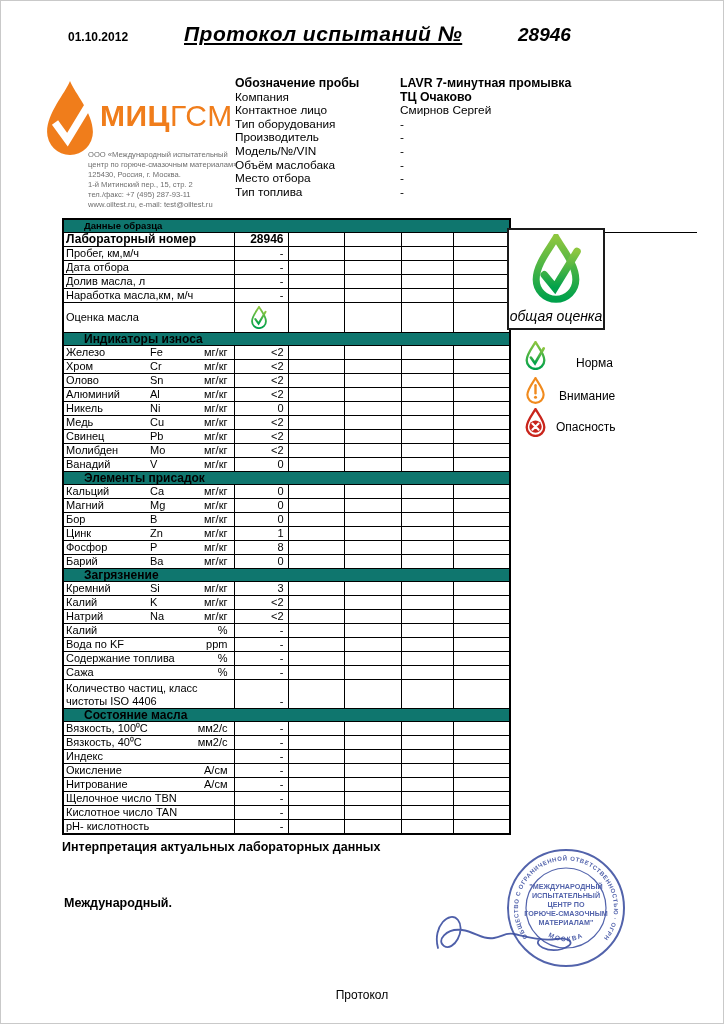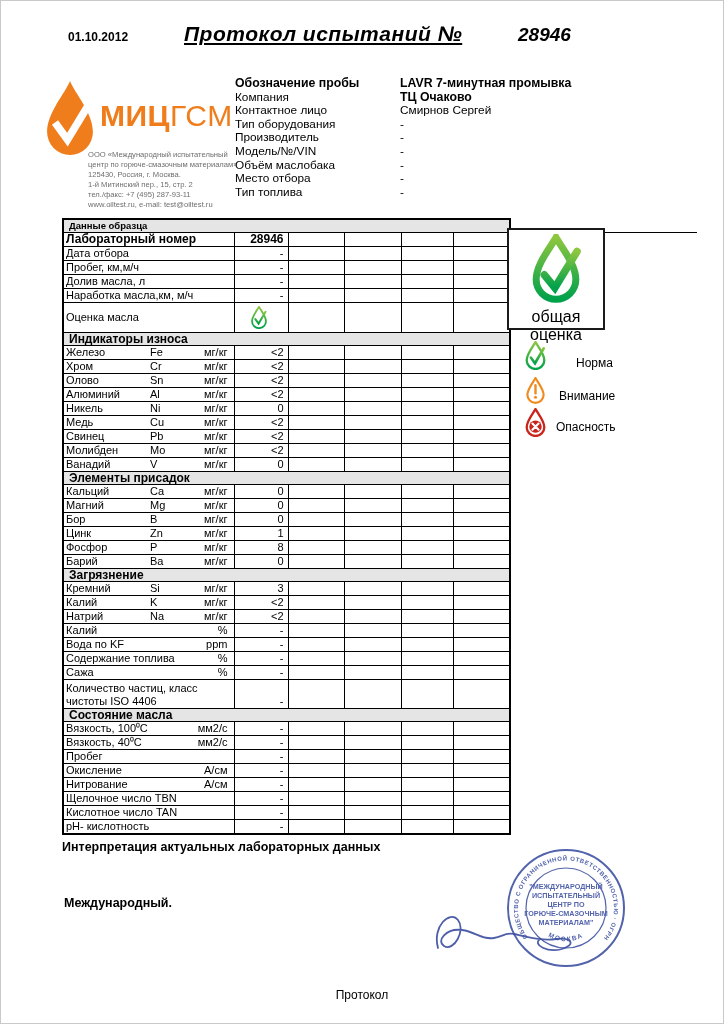--- a/index.html
+++ b/index.html
@@ -27,39 +27,39 @@
   .info-row{display:flex;height:13.6px;line-height:13.6px;font-size:11.8px;}
   .info-label{width:165px;flex:none;}
   .info-value{flex:1;}
   .b{font-weight:bold;}
   .info-label.b{font-size:12.3px;}
   .info-value.b{font-size:12.3px;}
 
   
   .results-table{left:62px;top:218px;border-collapse:collapse;table-layout:fixed;width:447px;border:2px solid #000;}
   .results-table td{border:1px solid #000;padding:0;height:13px;line-height:13px;font-size:11px;vertical-align:middle;overflow:hidden;}
-  td.section-bar{background:#e5e5e5;font-weight:bold;font-size:12px;padding-left:5px;height:12px;line-height:12px;}
+  td.section-bar{background:#0f766e;font-weight:bold;font-size:12px;padding-left:20px;height:12px;line-height:12px;}
   td.section-bar.small{font-size:9.5px;}
   td.lbl{position:relative;padding-left:2px;white-space:nowrap;overflow:visible;}
   td.lbl .sym{position:absolute;left:86px;top:0;}
   td.lbl .unit{position:absolute;right:6px;top:0;}
   td.val{text-align:right;padding-right:4px;}
   tr.bold td{font-weight:bold;font-size:12px;}
   tr.tall td{height:29px;}
   tr.tall2 td{height:28px;vertical-align:bottom;}
   tr.tall2 td.lbl span{display:block;line-height:13px;}
   td.icon-cell{text-align:center;vertical-align:middle;}
   .line-right{left:509px;top:232px;width:188px;height:1px;background:#000;}
 
   .interpretation{left:62px;top:840px;font-size:12.5px;font-weight:bold;}
 
   
   .overall-box{left:507px;top:228px;width:98px;height:102px;border:2px solid #1a1a1a;box-sizing:border-box;text-align:center;background:#fff;}
   .overall-box svg{margin-top:4px;}
-  .overall-caption{font-size:16px;margin-top:0px;}
+  .overall-caption{font-size:14px;margin-top:0px;font-style:italic;}
   .legend-label{font-size:12px;}
   .li1-icon{left:524px;top:341px;}  .li1-label{left:576px;top:356px;}
   .li2-icon{left:525px;top:377px;}  .li2-label{left:559px;top:389px;}
   .li3-icon{left:523px;top:408px;}  .li3-label{left:556px;top:420px;}
 
   
   .recommendation{left:64px;top:896px;font-size:12.5px;font-weight:bold;}
   .stamp{left:478px;top:826px;opacity:.88;}
   .signature{left:422px;top:900px;}
   .footer{left:0;right:0;top:988px;text-align:center;font-size:12px;}
@@ -141,29 +141,29 @@
       </tr>
       <tr class="bold ">
         <td class="lbl"><span>Лабораторный номер</span></td>
         <td class="val">28946</td>
         <td class="val"></td>
         <td class="val"></td>
         <td class="val"></td>
         <td class="val"></td>
       </tr>
       <tr>
+        <td class="lbl"><span>Пробег, км,м/ч</span></td>
+        <td class="val">-</td>
+        <td class="val"></td>
+        <td class="val"></td>
+        <td class="val"></td>
+        <td class="val"></td>
+      </tr>
+      <tr>
         <td class="lbl"><span>Дата отбора</span></td>
-        <td class="val">-</td>
-        <td class="val"></td>
-        <td class="val"></td>
-        <td class="val"></td>
-        <td class="val"></td>
-      </tr>
-      <tr>
-        <td class="lbl"><span>Пробег, км,м/ч</span></td>
         <td class="val">-</td>
         <td class="val"></td>
         <td class="val"></td>
         <td class="val"></td>
         <td class="val"></td>
       </tr>
       <tr>
         <td class="lbl"><span>Долив масла, л</span></td>
         <td class="val">-</td>
         <td class="val"></td>
@@ -407,21 +407,21 @@
       </tr>
       <tr>
         <td class="lbl"><span>Вязкость, 40⁰С</span><span class="unit">мм2/с</span></td>
         <td class="val">-</td>
         <td class="val"></td>
         <td class="val"></td>
         <td class="val"></td>
         <td class="val"></td>
       </tr>
       <tr>
-        <td class="lbl"><span>Пробег</span></td>
+        <td class="lbl"><span>Индекс</span></td>
         <td class="val">-</td>
         <td class="val"></td>
         <td class="val"></td>
         <td class="val"></td>
         <td class="val"></td>
       </tr>
       <tr>
         <td class="lbl"><span>Окисление</span><span class="unit">А/см</span></td>
         <td class="val">-</td>
         <td class="val"></td>

